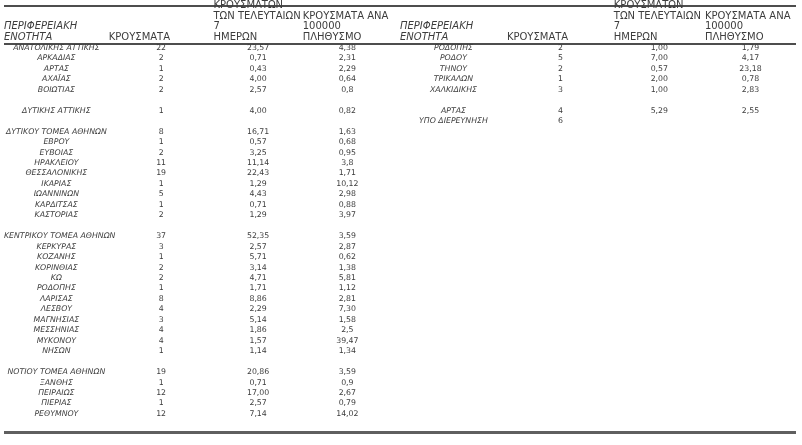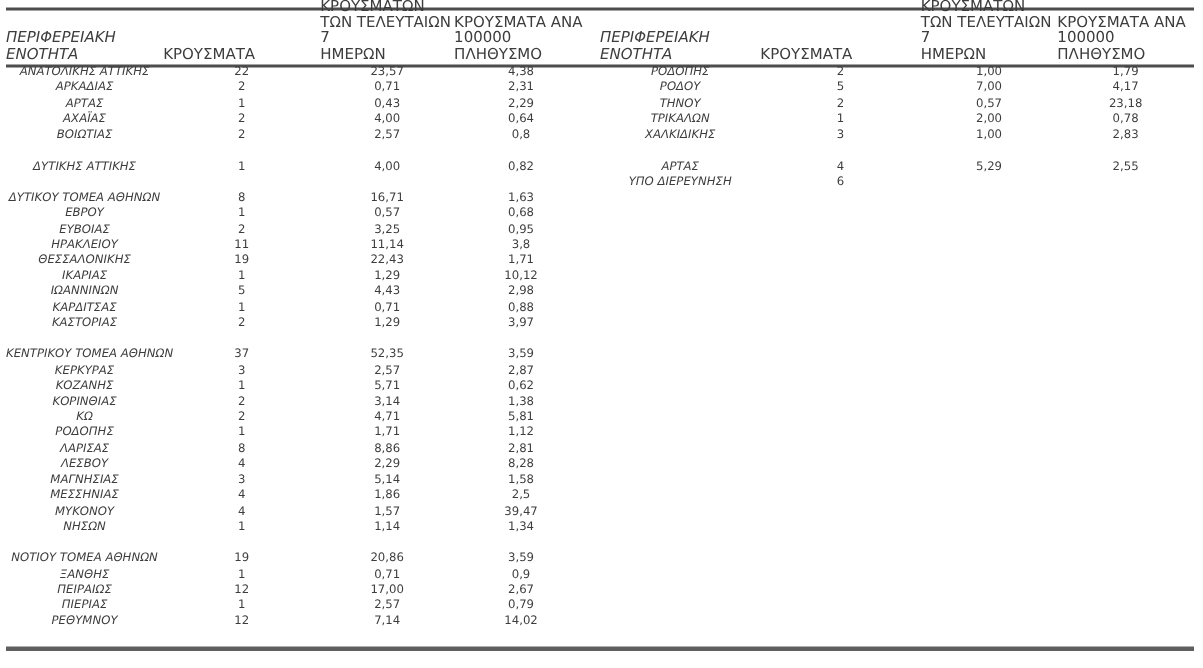--- a/index.html
+++ b/index.html
@@ -226,21 +226,21 @@
           <div class="tr">
             <div class="td c0">ΛΑΡΙΣΑΣ</div>
             <div class="td c1">8</div>
             <div class="td c2">8,86</div>
             <div class="td c3">2,81</div>
           </div>
           <div class="tr">
             <div class="td c0">ΛΕΣΒΟΥ</div>
             <div class="td c1">4</div>
             <div class="td c2">2,29</div>
-            <div class="td c3">8,28</div>
+            <div class="td c3">7,30</div>
           </div>
           <div class="tr">
             <div class="td c0">ΜΑΓΝΗΣΙΑΣ</div>
             <div class="td c1">3</div>
             <div class="td c2">5,14</div>
             <div class="td c3">1,58</div>
           </div>
           <div class="tr">
             <div class="td c0">ΜΕΣΣΗΝΙΑΣ</div>
             <div class="td c1">4</div>

